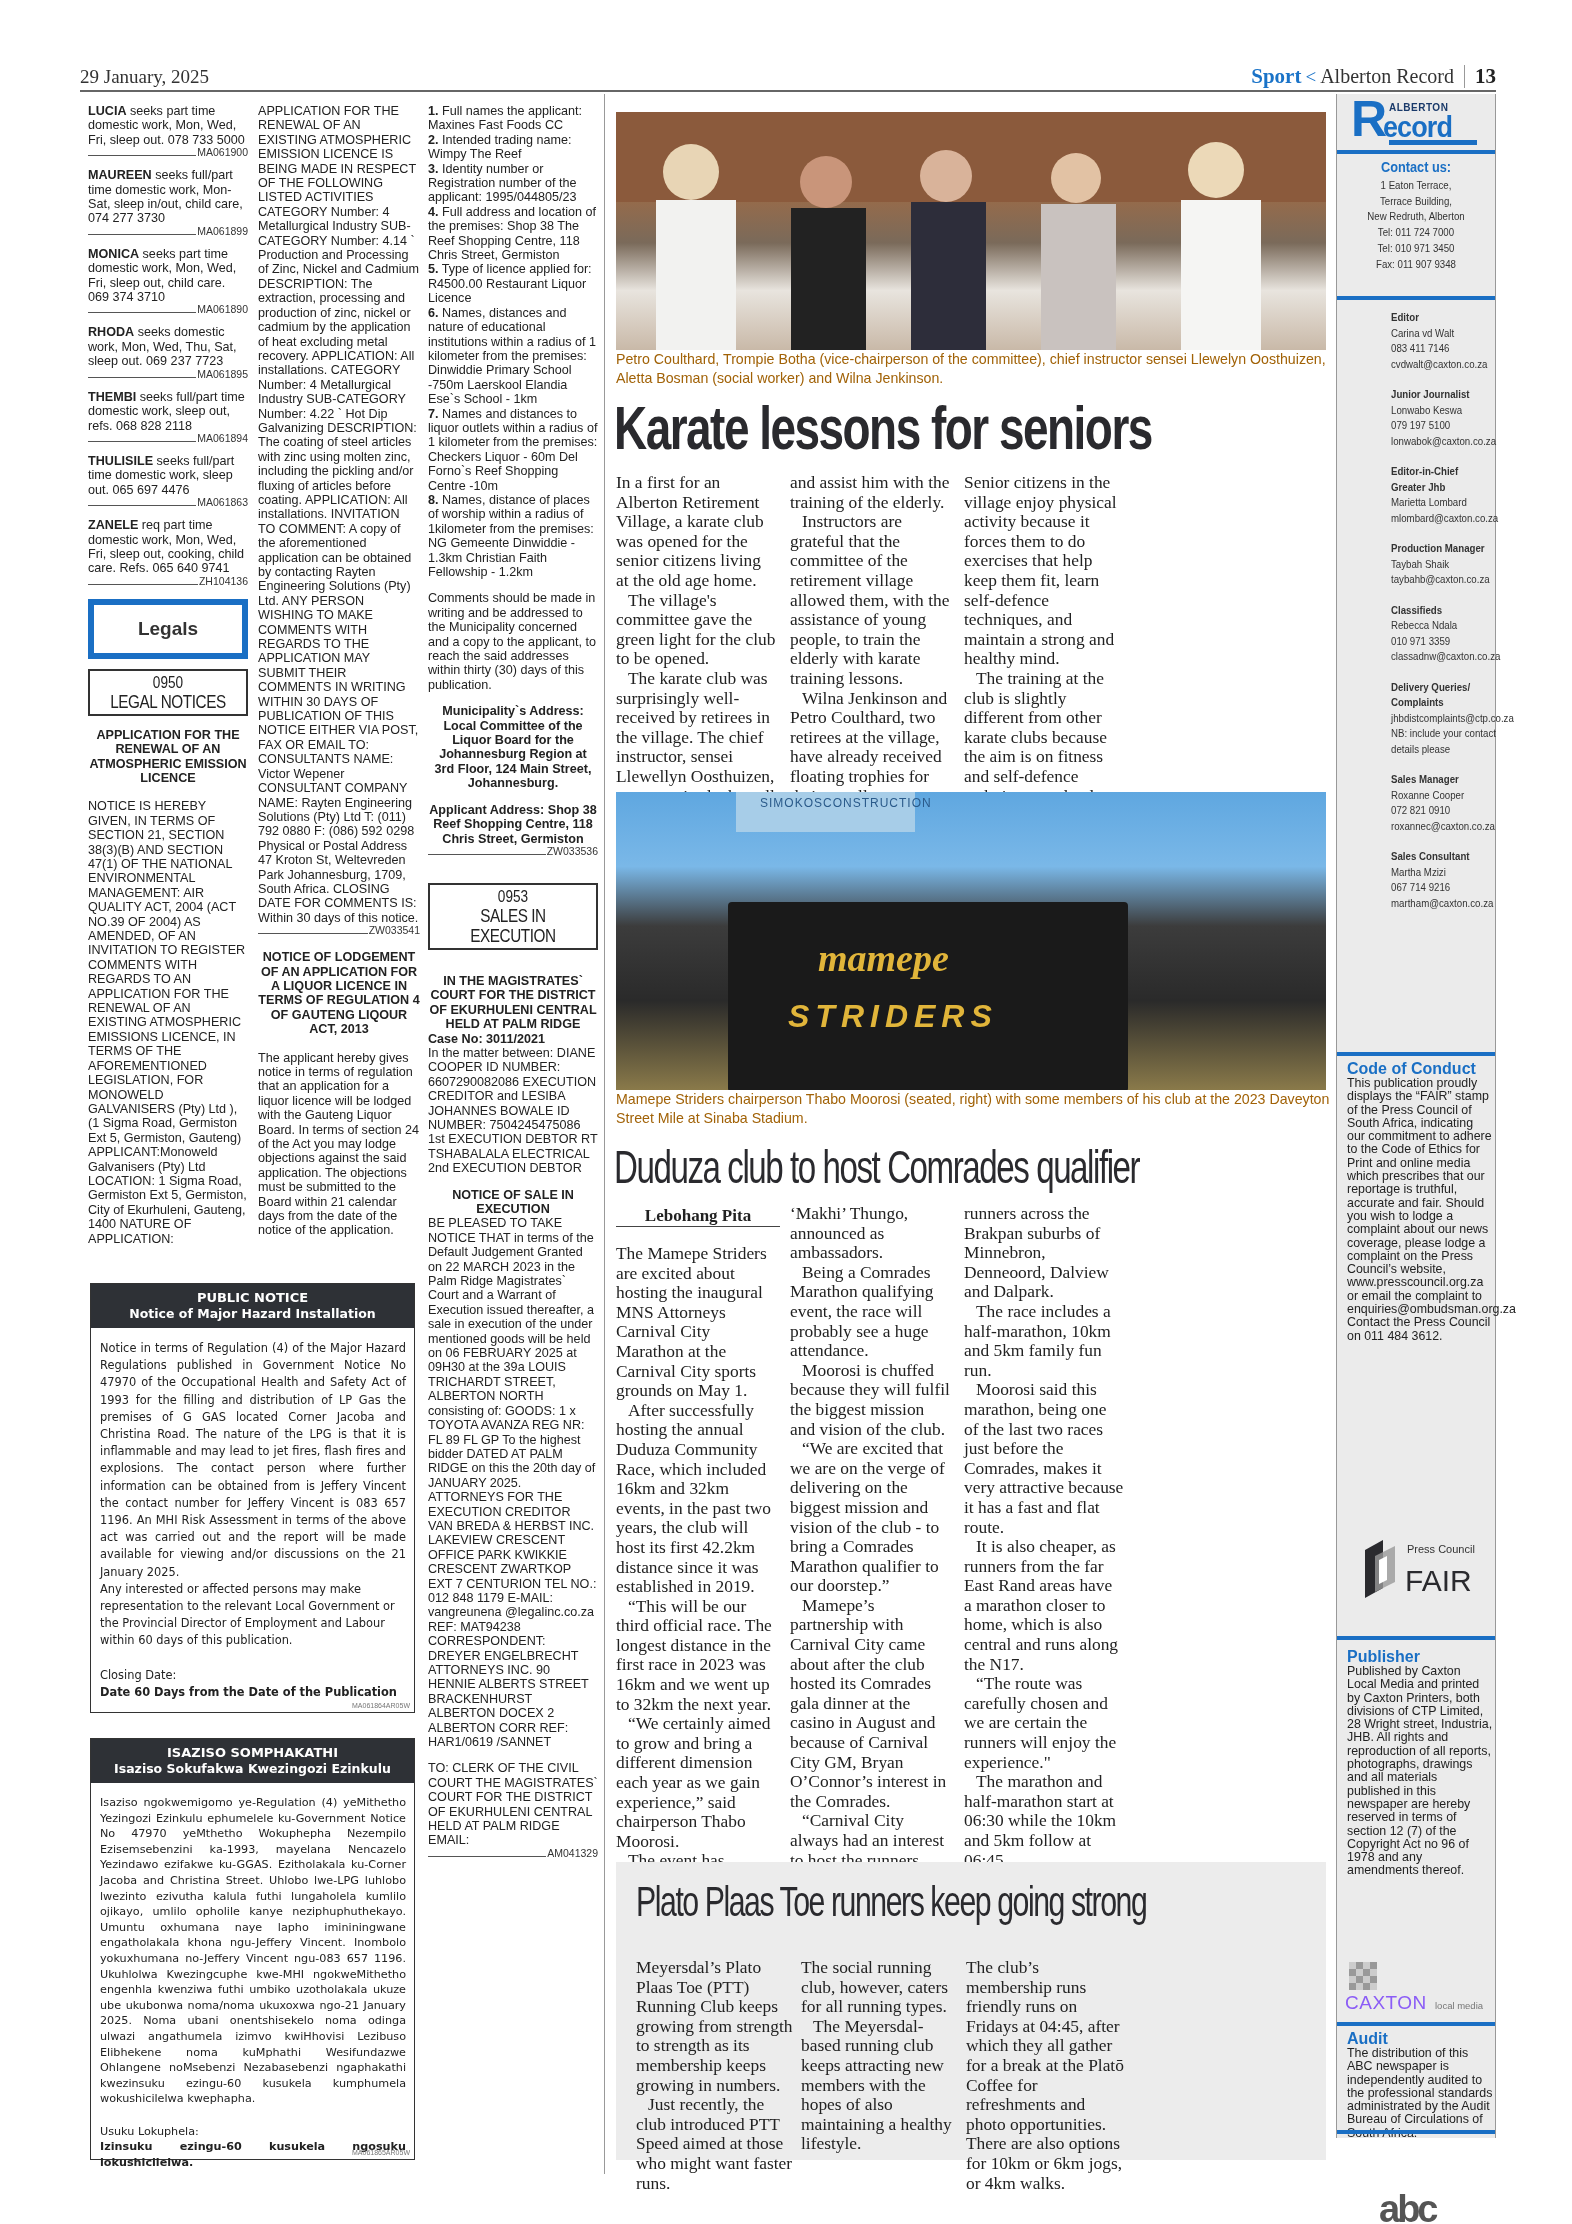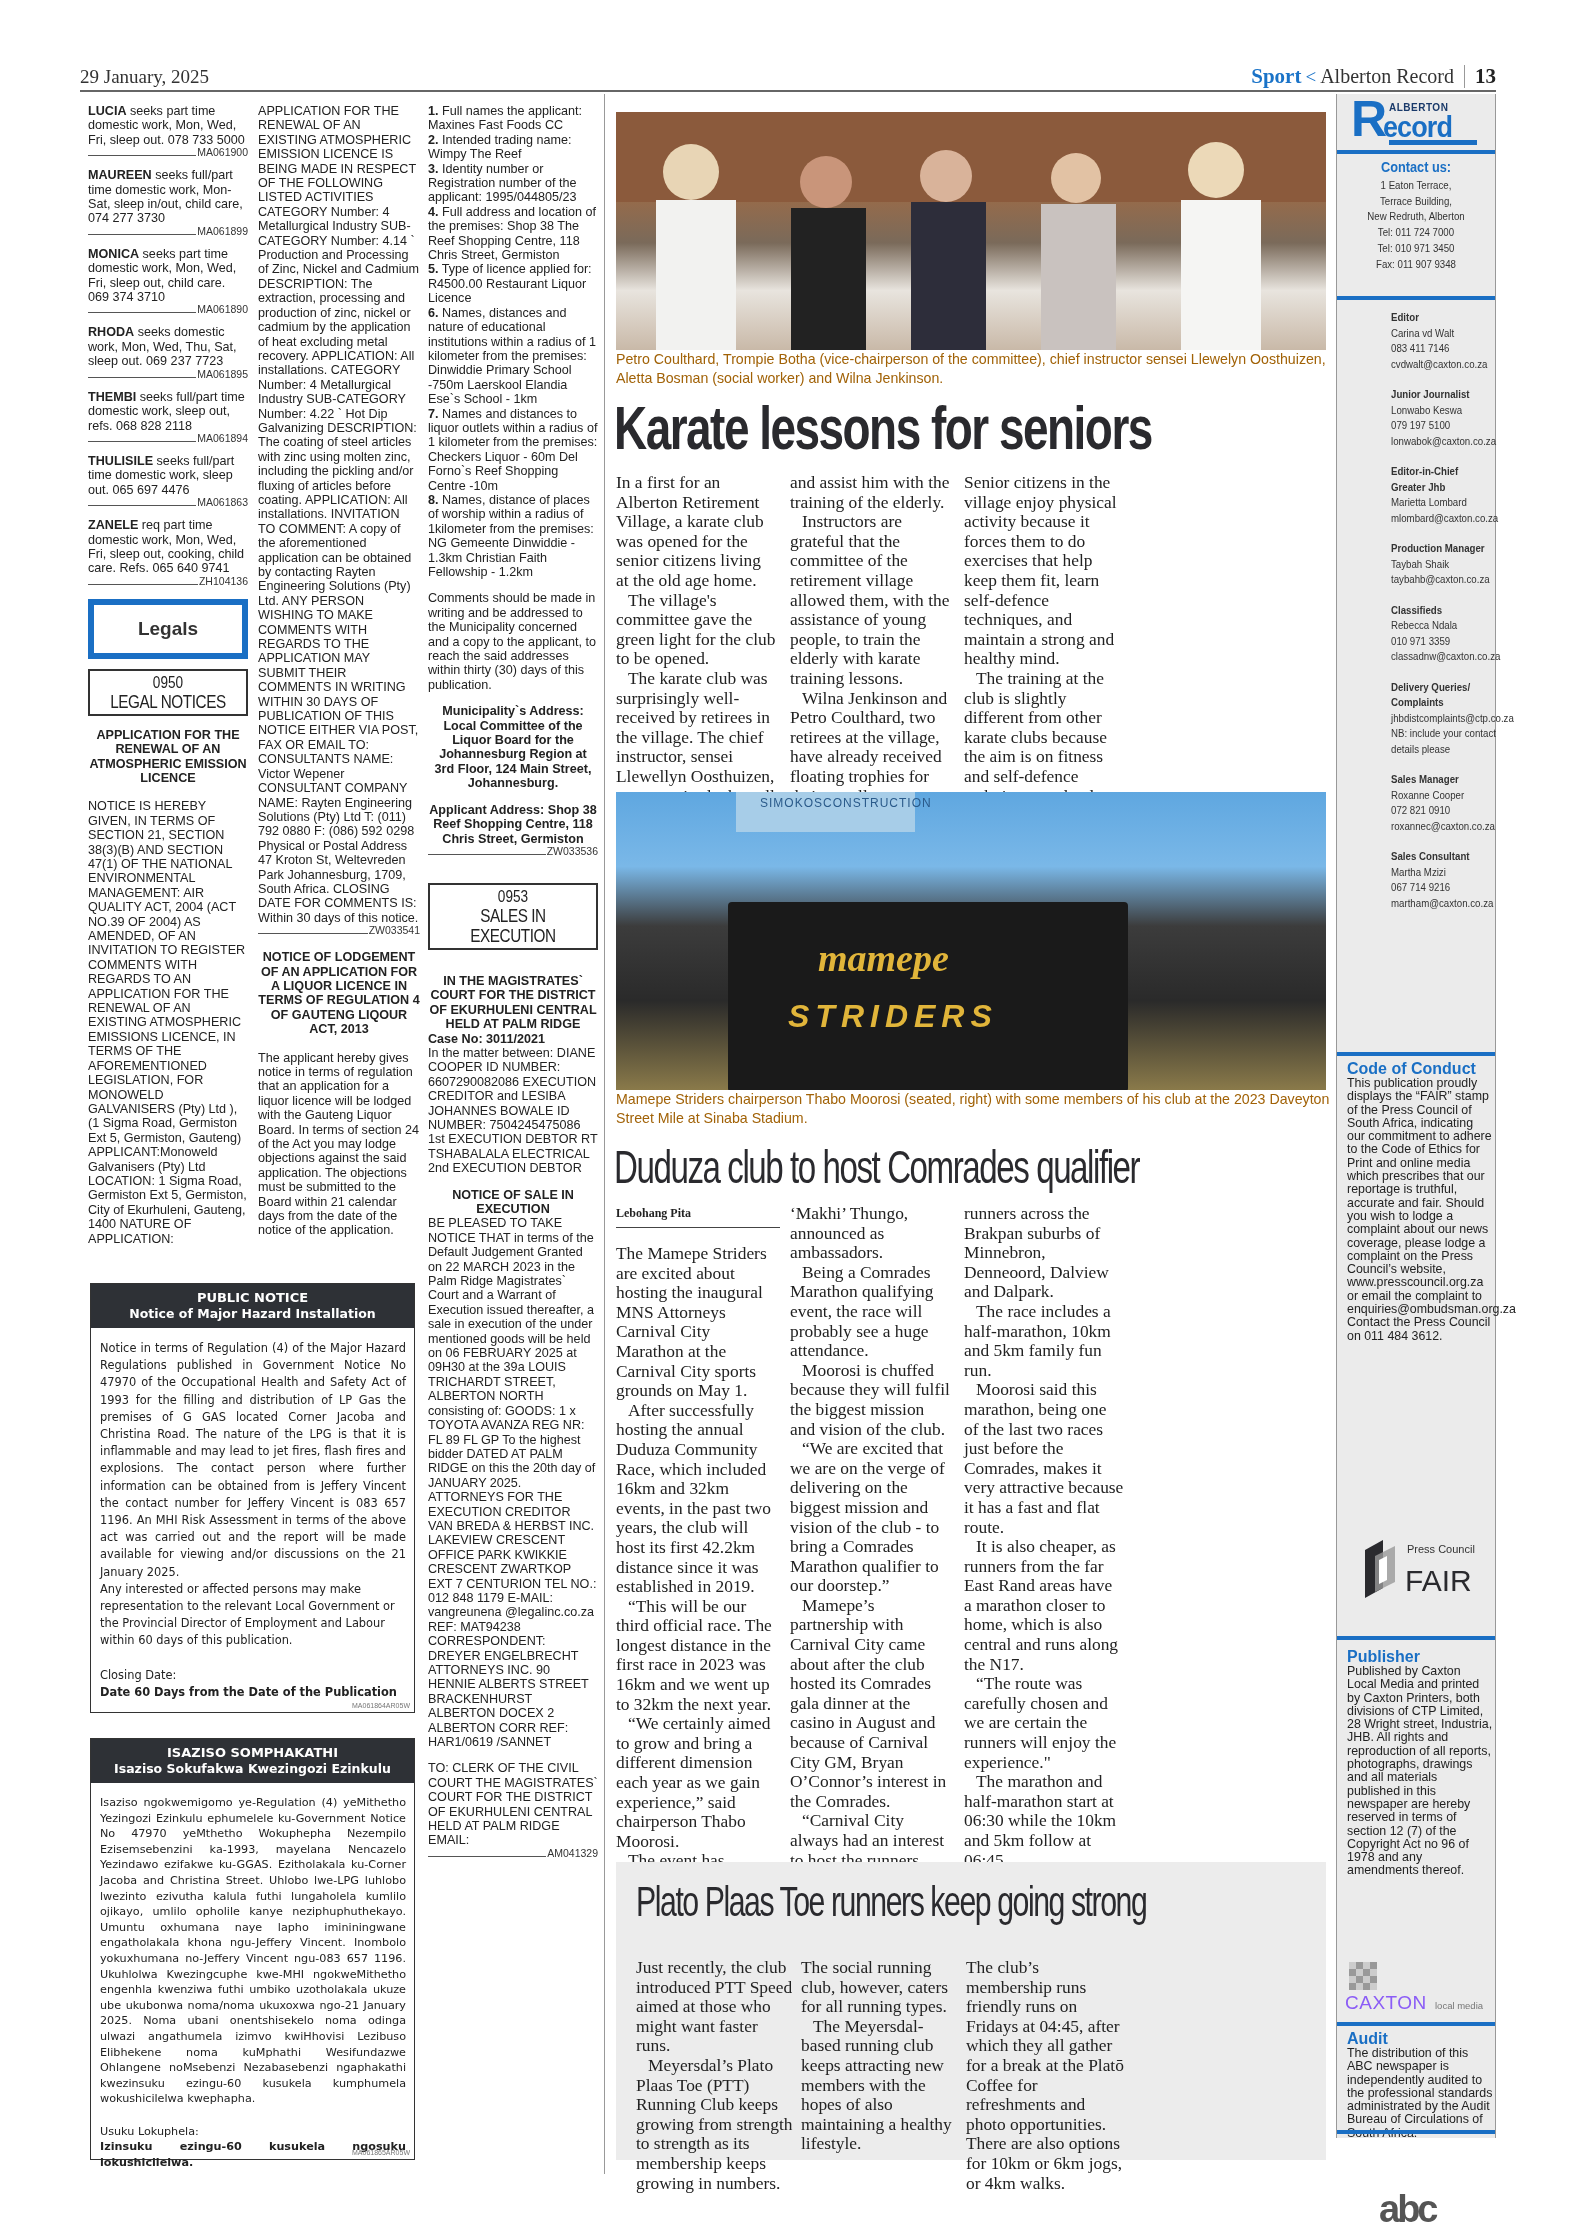--- a/index.html
+++ b/index.html
@@ -69,21 +69,21 @@
 
   .photo2 { position: absolute; left: 616px; top: 792px; width: 710px; height: 298px; overflow: hidden;
             background: linear-gradient(180deg, #5fa7e0 0%, #7ab8e8 25%, #3c3c3c 45%, #2a2a2a 70%, #8a7a4a 100%); }
   .banner { position: absolute; left: 112px; top: 110px; width: 400px; height: 190px; background: #1a1a1a; border-radius: 4px; }
   .banner .bt1 { position: absolute; left: 90px; top: 34px; font-family: "Liberation Serif", serif; font-style: italic; font-weight: bold; font-size: 38px; color: #e1b53a; }
   .banner .bt2 { position: absolute; left: 60px; top: 96px; font-family: "Liberation Sans", sans-serif; font-style: italic; font-weight: bold; font-size: 32px; color: #e1b53a; letter-spacing: 6px; }
   .tent { position: absolute; left: 120px; top: 0; width: 179px; height: 40px; background: #a7cde8; }
   .tent span { position: absolute; left: 24px; top: 4px; font-size: 12px; color: #2a5a8a; letter-spacing: 1px; }
   .cap2 { left: 616px; top: 1090px; width: 720px; }
 
-  .byline { position: absolute; left: 616px; top: 1206px; width: 164px; border-bottom: 1px solid #444; padding-bottom: 6px; font-family: "Liberation Serif", serif; font-weight: bold; font-size: 12px; }
+  .byline { position: absolute; left: 616px; top: 1206px; width: 164px; border-bottom: 1px solid #444; font-family: "Liberation Serif", serif; font-weight: bold; font-size: 17px; text-align: center; }
   .d1 { left: 616px; top: 1244px; }
   .d2 { left: 790px; top: 1204px; }
   .d3 { left: 964px; top: 1204px; }
 
   .plato { position: absolute; left: 616px; top: 1862px; width: 710px; height: 298px; background: #ececec; }
   .p1 { left: 636px; top: 1958px; }
   .p2 { left: 801px; top: 1958px; }
   .p3 { left: 966px; top: 1958px; }
 
   
@@ -313,22 +313,22 @@
   <p>It is also cheaper, as runners from the far East Rand areas have a marathon closer to home, which is also central and runs along the N17.</p>
   <p>“The route was carefully chosen and we are certain the runners will enjoy the experience."</p>
   <p>The marathon and half-marathon start at 06:30 while the 10km and 5km follow at 06:45.</p>
   <p>To register, go to www.peaktiming.co.za</p>
   <p>For enquiries, contact Moorosi on 065 932 9095 or Arther Selowa on 079 531 0298.</p>
 </div>
 
 <div class="plato"></div>
 <div class="headline h3">Plato Plaas Toe runners keep going strong</div>
 <div class="body-col p1">
+  <p>Meyersdal’s Plato Plaas Toe (PTT) Running Club keeps growing from strength to strength as its membership keeps growing in numbers.</p>
   <p>Just recently, the club introduced PTT Speed aimed at those who might want faster runs.</p>
-  <p>Meyersdal’s Plato Plaas Toe (PTT) Running Club keeps growing from strength to strength as its membership keeps growing in numbers.</p>
 </div>
 <div class="body-col p2">
   <p class="ind">The social running club, however, caters for all running types.</p>
   <p>The Meyersdal-based running club keeps attracting new members with the hopes of also maintaining a healthy lifestyle.</p>
 </div>
 <div class="body-col p3">
   <p class="ind">The club’s membership runs friendly runs on Fridays at 04:45, after which they all gather for a break at the Platō Coffee for refreshments and photo opportunities. There are also options for 10km or 6km jogs, or 4km walks.</p>
 </div>
 
 <div class="sidebar">

